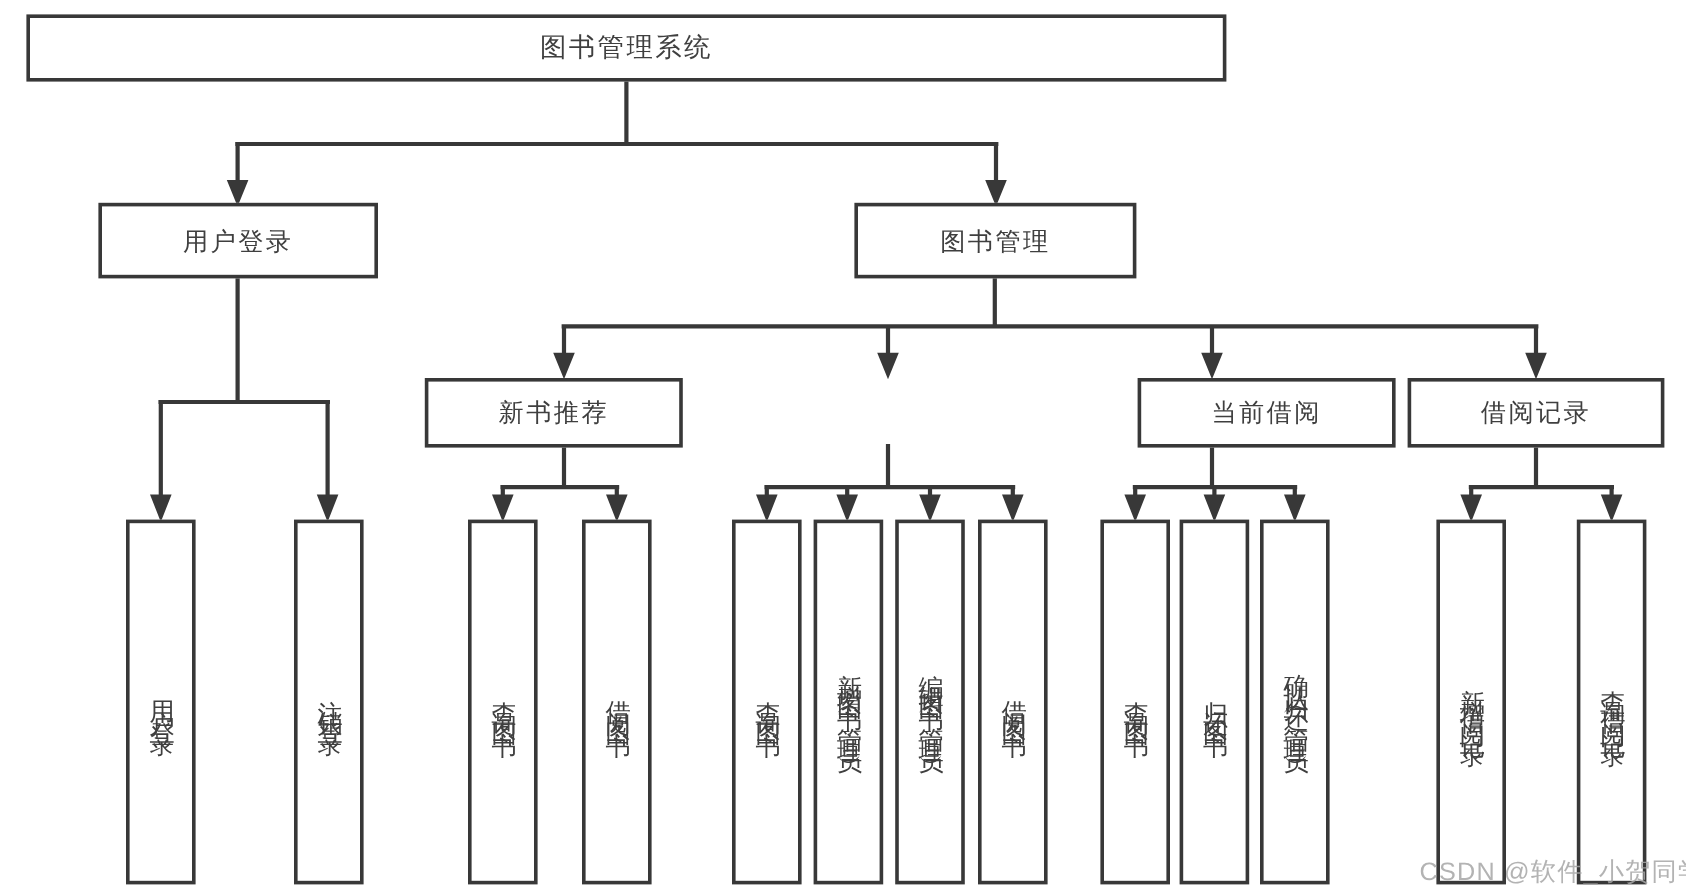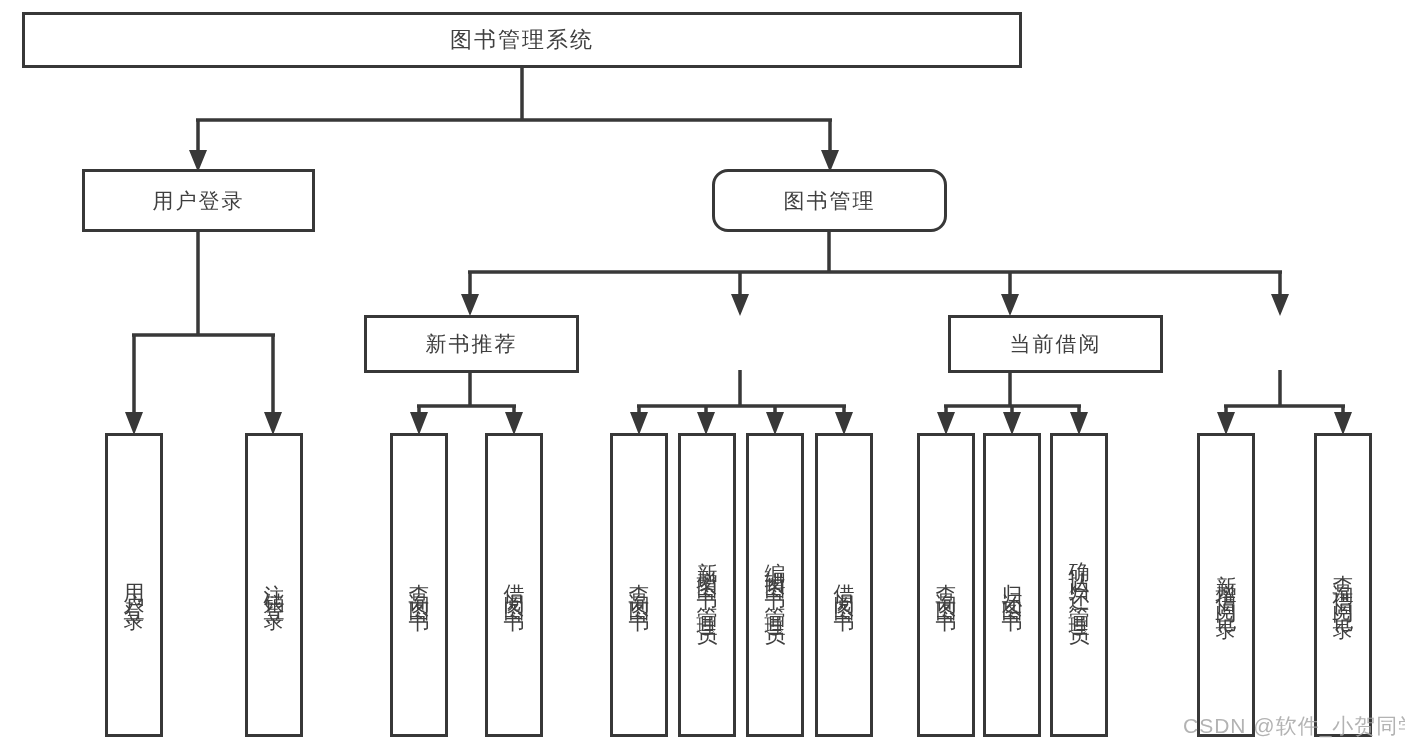--- a/index.html
+++ b/index.html
@@ -82,24 +82,25 @@
       M937 412 L955 412 L946 435 Z
       M1003 412 L1021 412 L1012 435 Z
       M1070 412 L1088 412 L1079 435 Z
       M1217 412 L1235 412 L1226 435 Z
       M1334 412 L1352 412 L1343 435 Z"></path>
   </svg>
 
   <div class="box root" style="left:22px;top:12px;width:994px;height:50px;">图书管理系统</div>
 
   <div class="box" style="left:82px;top:169px;width:227px;height:57px;">用户登录</div>
-  <div class="box" style="left:712px;top:169px;width:229px;height:57px;border-radius:16px;">图书管理</div>
+  <div class="box" style="left:712px;top:169px;width:229px;height:57px;">图书管理</div>
 
-  <div class="box" style="left:364px;top:315px;width:209px;height:52px;">新书推荐</div>
+  <div class="box" style="left:354px;top:315px;width:209px;height:52px;">新书推荐</div>
   <div class="box" style="left:948px;top:315px;width:209px;height:52px;">当前借阅</div>
+  <div class="box" style="left:1173px;top:315px;width:208px;height:52px;">借阅记录</div>
 
   <div class="box vbox" style="left:105px;top:433px;width:52px;height:298px;">用户登录</div>
   <div class="box vbox" style="left:245px;top:433px;width:52px;height:298px;">注销登录</div>
 
   <div class="box vbox" style="left:390px;top:433px;width:52px;height:298px;">查询图书</div>
   <div class="box vbox" style="left:485px;top:433px;width:52px;height:298px;">借阅图书</div>
 
   <div class="box vbox" style="left:610px;top:433px;width:52px;height:298px;">查询图书</div>
   <div class="box vbox" style="left:678px;top:433px;width:52px;height:298px;">新增图书（管理员）</div>
   <div class="box vbox" style="left:746px;top:433px;width:52px;height:298px;">编辑图书（管理员）</div>

